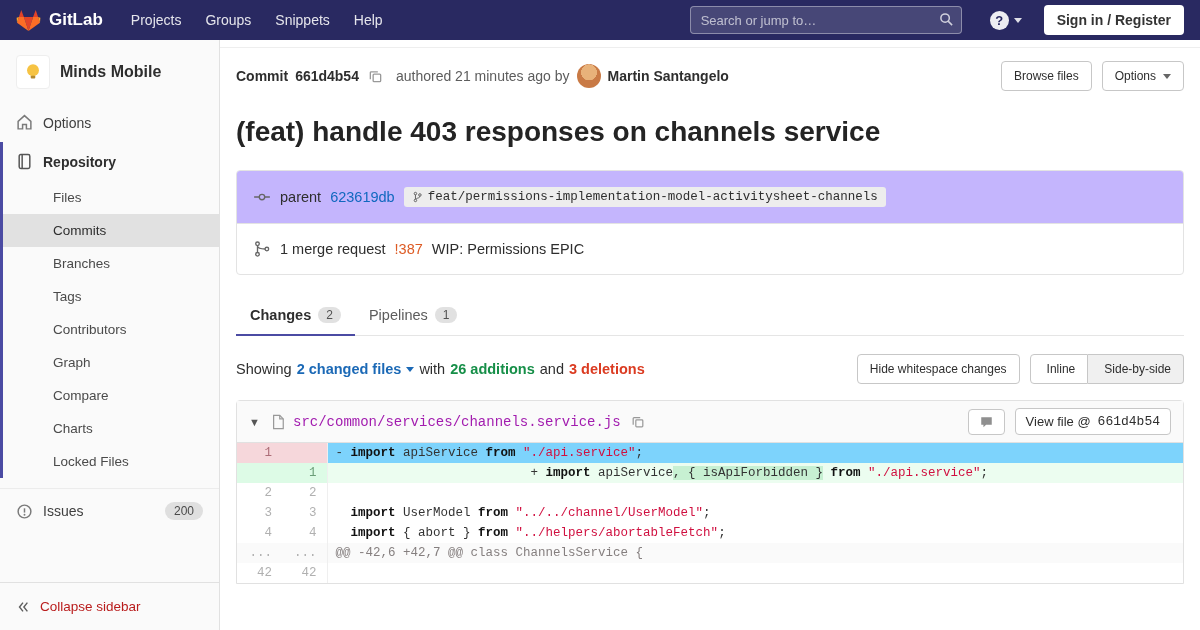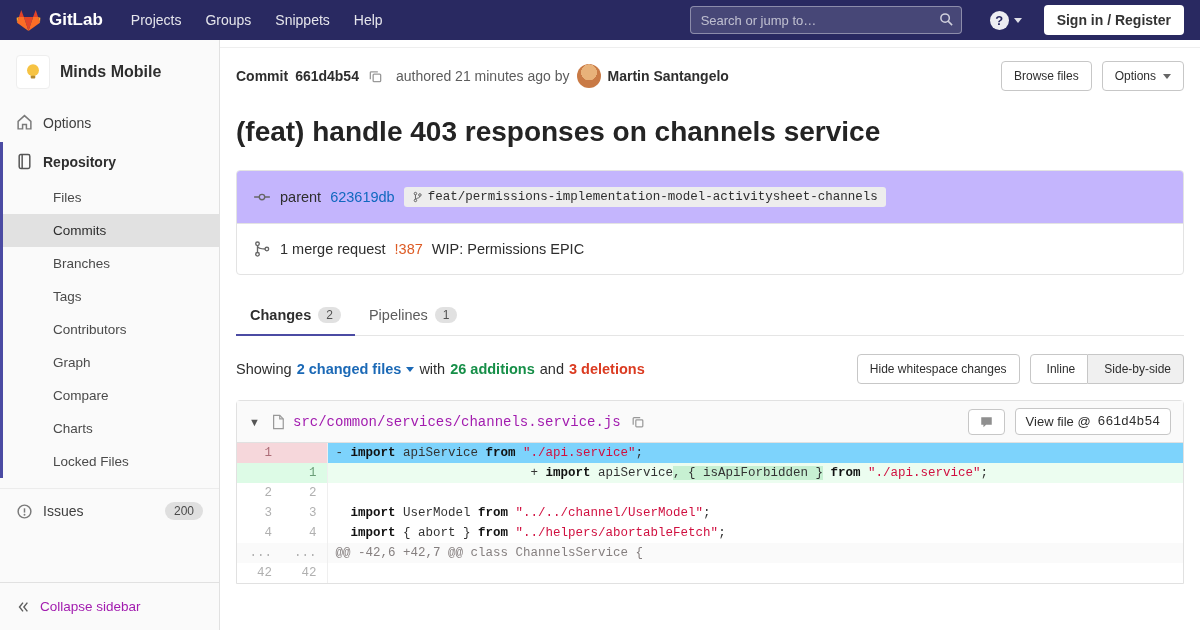--- a/index.html
+++ b/index.html
@@ -43,21 +43,21 @@
   .repo-section > .nav-row { font-weight:600; color:#2e2e2e; padding-left:13px; }
   .sub-nav { list-style:none; }
   .sub-nav li { padding:9px 16px 9px 50px; font-size:13.5px; color:#4a4a4a; cursor:pointer; }
   .sub-nav li.active { background:#e1e1e1; color:#2e2e2e; }
   .issues-row { margin-top:10px; border-top:1px solid #ececec; display:flex; align-items:center;
                 gap:10px; padding:13px 16px; color:#404040; cursor:pointer; }
   .issues-row .count-badge { margin-left:auto; background:#dfdfdf; color:#4a4a4a;
       border-radius:10px; font-size:12px; padding:2px 9px;text-align:center; }
   .side-spacer { flex:1; }
   .collapse-footer { border-top:1px solid #e1e1e1; height:48px; display:flex; align-items:center;
-      gap:10px; padding:4px 16px; color:#a21caf; font-size:13.5px; cursor:pointer; }
+      gap:10px; padding:4px 16px; color:#b91c1c; font-size:13.5px; cursor:pointer; }
 
   
   .main { margin-left:220px; }
   .breadcrumb-bar { height:48px; border-bottom:1px solid #eee; display:flex; align-items:center;
       padding:0 16px; font-size:13px; color:#4a4a4a; gap:7px; }
   .crumb { display:flex; align-items:center; gap:5px; cursor:pointer; }
   .crumb-avatar { width:16px; height:16px; border-radius:50%; display:inline-block; }
   .crumb-avatar.a1 { background:#e07b39; }
   .crumb-avatar.a2 { background:#f2c23e; }
   .crumb-sep { color:#b8b8b8; font-size:13px; }

